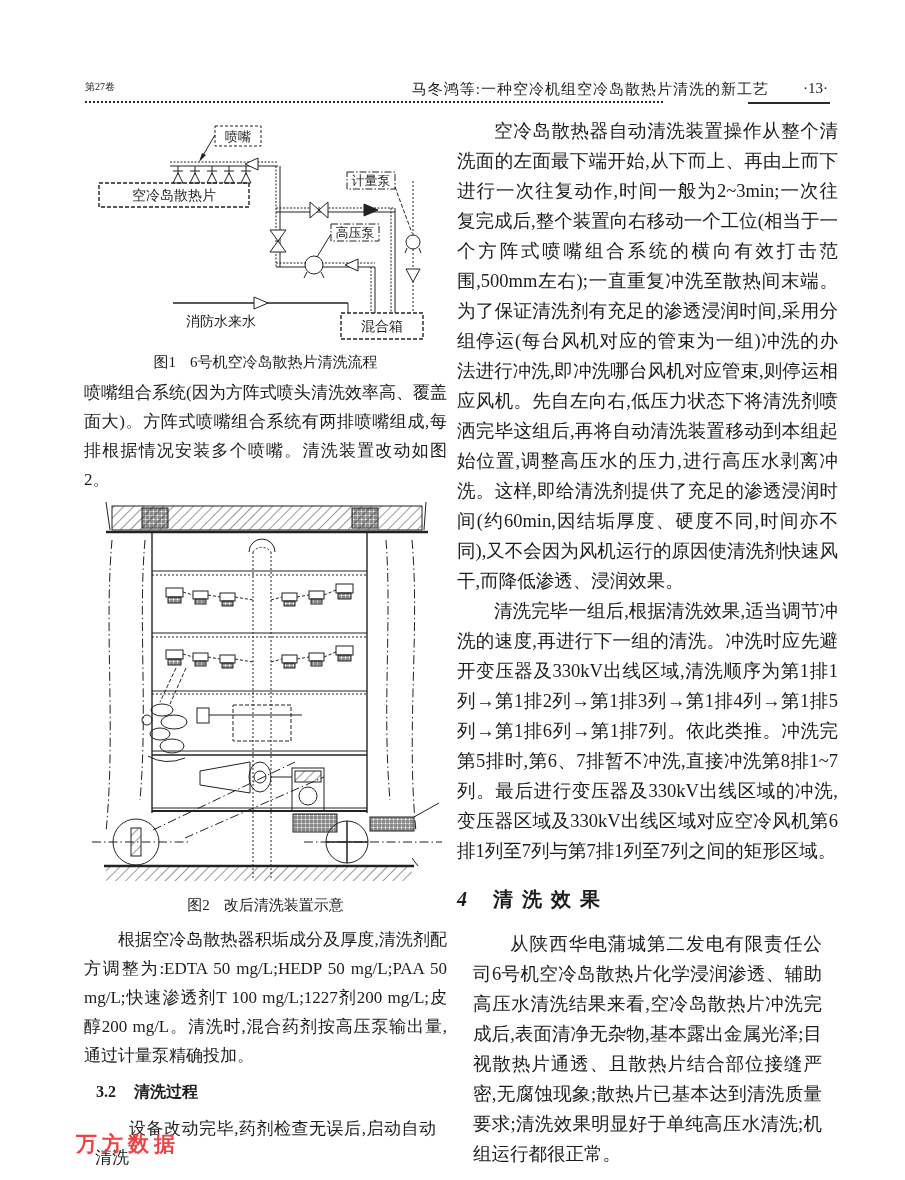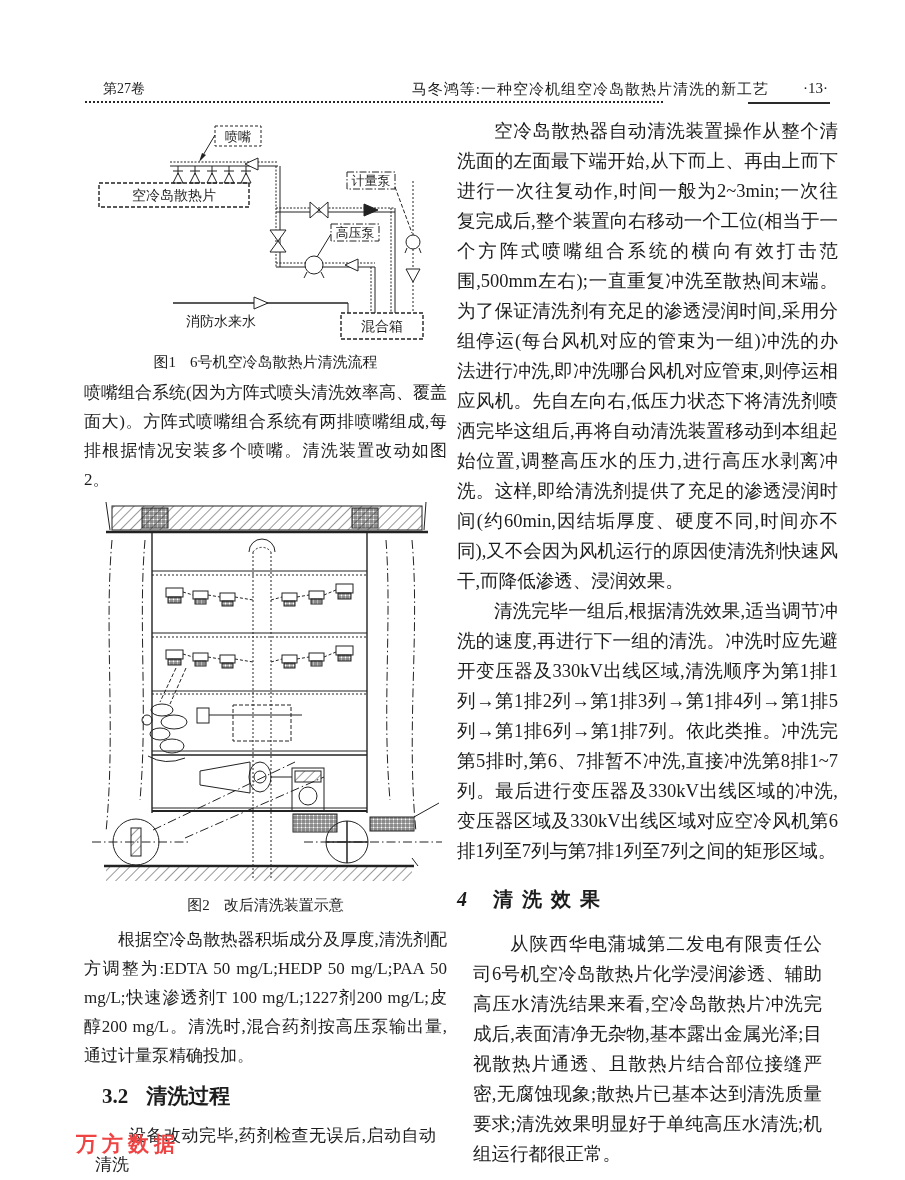--- a/index.html
+++ b/index.html
@@ -2,34 +2,34 @@
 <html><head>
 <meta charset="utf-8">
 <style>
   html,body{margin:0;padding:0;background:#e8e8e8;}
   .page{
     position:relative;width:905px;height:1180px;margin:0 auto;
     background:#ffffff;overflow:hidden;
     font-family:"Liberation Serif","DejaVu Serif",serif;color:#1c1c1c;
   }
   
-  .hdr-vol{position:absolute;left:103px;top:80px;font-size:14px;}
+  .hdr-vol{position:absolute;left:85px;top:80px;font-size:10px;}
   .hdr-title{position:absolute;left:0;top:80px;width:769px;text-align:right;font-size:15px;letter-spacing:1px;}
   .hdr-page{position:absolute;left:803px;top:80px;font-size:15px;}
   .hdr-rule-dotted{position:absolute;left:85px;top:101px;width:578px;border-bottom:2px dotted #2a2a2a;}
   .hdr-rule-solid{position:absolute;left:748px;top:102px;width:82px;border-bottom:2px solid #2a2a2a;}
   
   .col-left{position:absolute;left:84px;top:115px;width:363px;}
   .col-right{position:absolute;left:457px;top:116px;width:381px;}
   .body-text{font-size:17px;line-height:29px;text-align:justify;}
   .col-right .body-text{font-size:18.5px;line-height:30px;}
   .indent{text-indent:2em;}
   .fig-caption{text-align:center;font-size:15px;margin:4px 0 2px 0;}
   .fig-caption .cap-label{margin-right:14px;}
-  .sec-heading{font-weight:bold;font-size:21px;margin:12px 0 6px 18px;}
+  .sec-heading{font-weight:bold;font-size:16px;margin:12px 0 6px 12px;}
   .sec-heading .sec-no{margin-right:18px;}
   .big-heading{font-weight:bold;font-size:20px;margin:20px 0 14px 0;}
   .big-heading .sec-no{margin-right:26px;font-style:italic;}
   .big-heading .sec-title{letter-spacing:9px;}
   .fig-wrap{display:block;margin:0 auto;}
   svg text{font-family:"Liberation Serif","DejaVu Serif",serif;fill:#1c1c1c;}
   
   .watermark{position:absolute;left:76px;top:1130px;font-size:21px;color:#ef4444;
              letter-spacing:5px;font-weight:bold;}
 </style>

